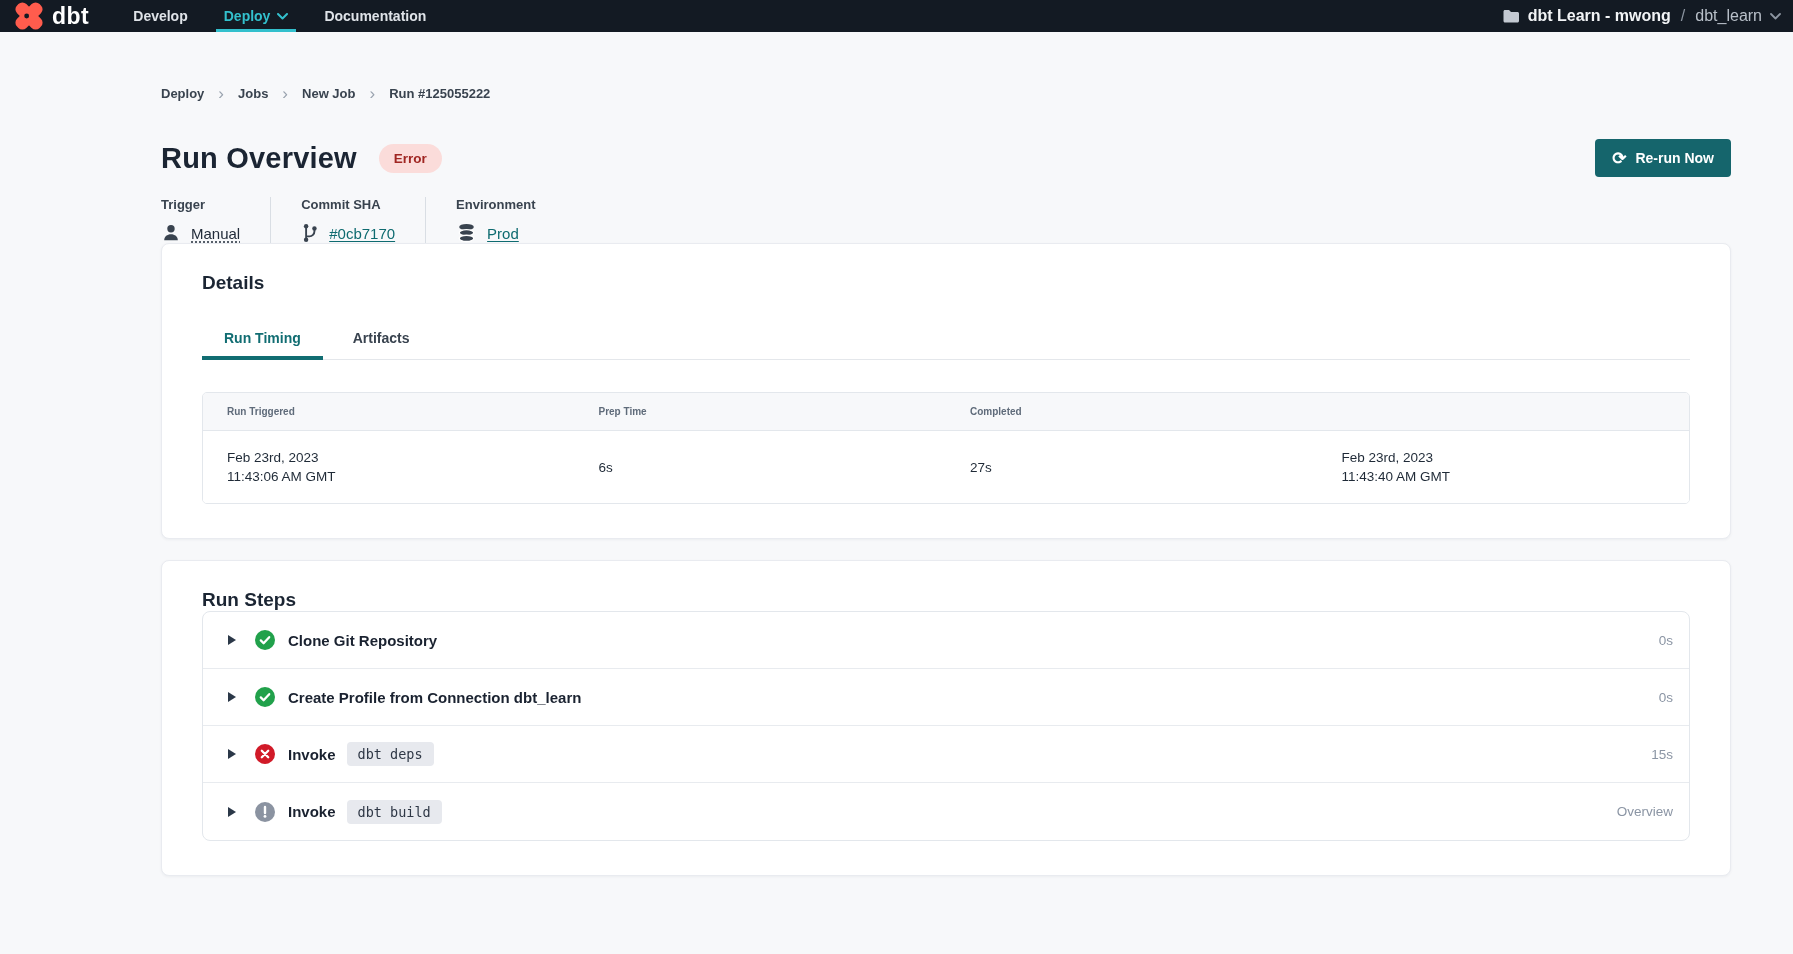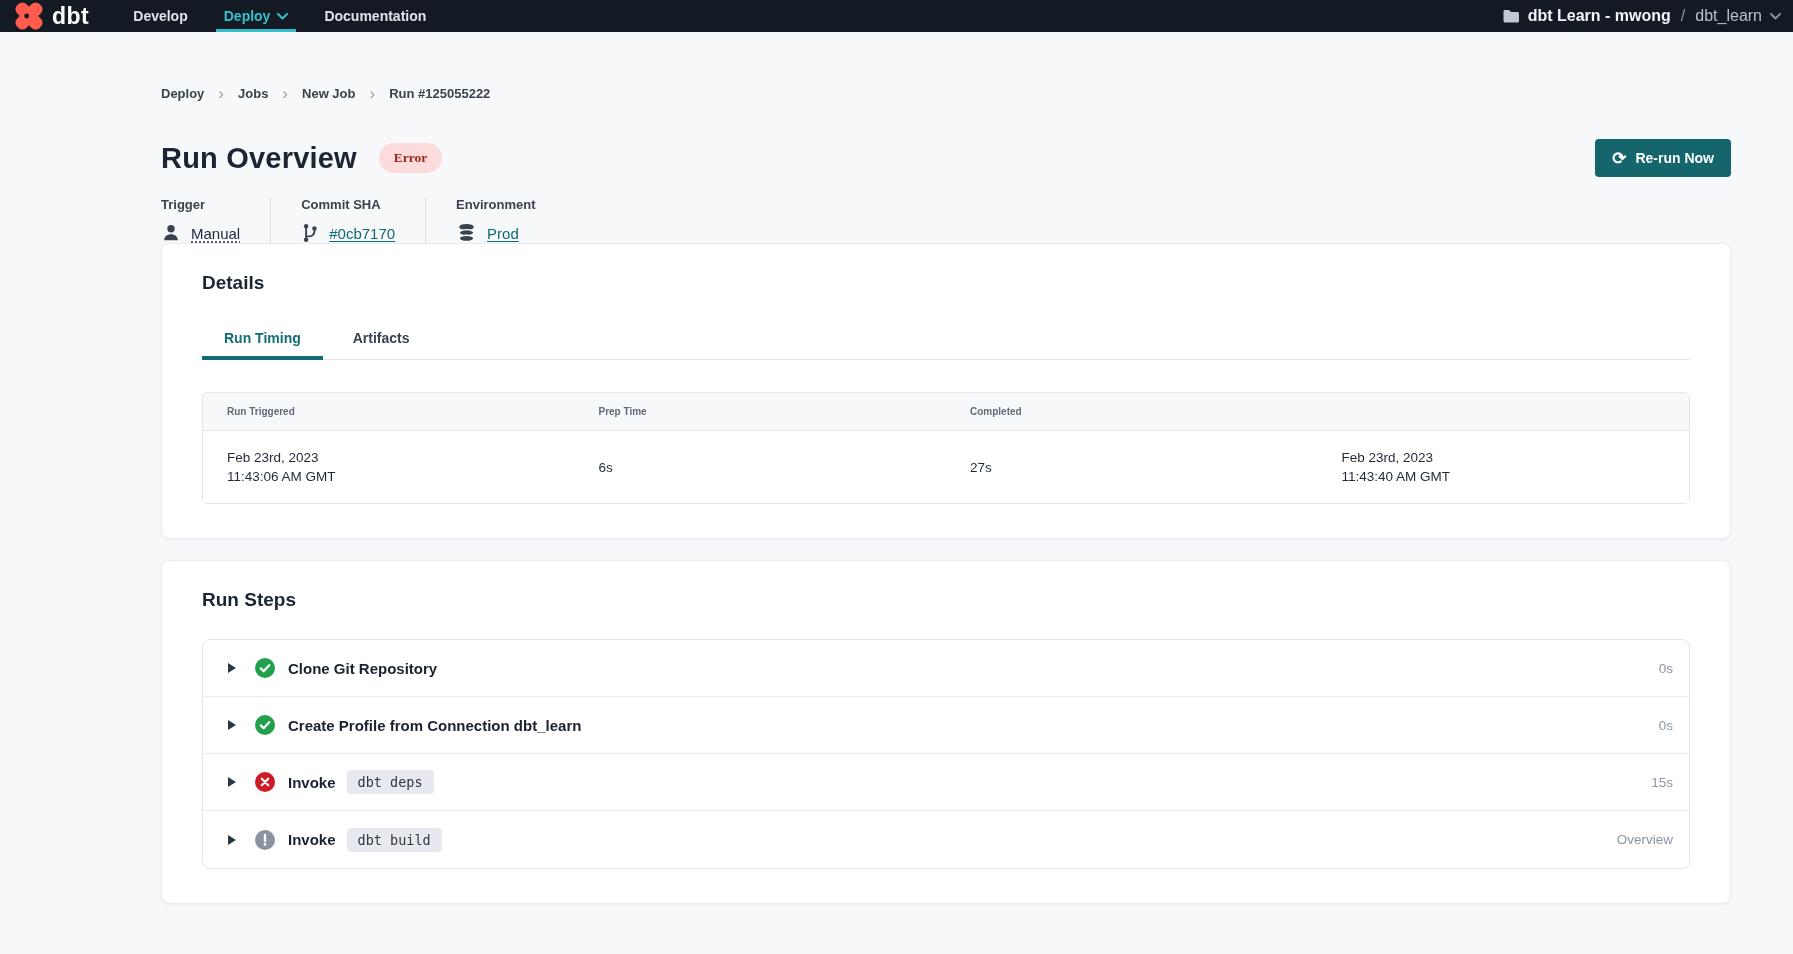--- a/index.html
+++ b/index.html
@@ -47,21 +47,21 @@
 
   .breadcrumb { display:flex; align-items:center; gap:14px; font-size:13px;
     font-weight:bold; color:#39434f; margin-bottom:37px; }
   .crumb { cursor:pointer; }
   .crumb-sep { color:#9aa3af; font-size:17px; font-weight:normal; line-height:1; }
 
   .header-row { display:flex; align-items:center; margin-bottom:20px; }
   .page-title { font-size:29px; font-weight:bold; color:#1b2533; letter-spacing:.2px; }
   .status-badge {
     margin-left:22px; background:var(--error-badge-bg); color:var(--error-badge-text);
-    font-size:13.5px; font-weight:bold; padding:7px 15px; border-radius:16px;font-family:Liberation Serif, serif;
+    font-size:13.5px; font-weight:bold; padding:7px 15px; border-radius:16px;
   }
   .rerun-btn {
     margin-left:auto; display:flex; align-items:center; gap:9px;
     background:var(--button-teal); color:#fff; border:none; border-radius:4px;
     height:38px; padding:0 17px; font-size:14px; font-weight:bold; cursor:pointer;
     font-family:"Liberation Sans", sans-serif;
   }
   .rerun-icon { font-size:17px; line-height:1; font-weight:bold; }
 
   
@@ -93,21 +93,21 @@
   
   .tbl { margin-top:32px; border:1px solid #e3e7ec; border-radius:5px; overflow:hidden; }
   .tbl-head { display:grid; grid-template-columns:repeat(4,1fr); background:#f7f8fa;
     border-bottom:1px solid #e3e7ec; }
   .tbl-head > div { padding:13px 24px; font-size:10px; font-weight:bold; color:#5f6b7a; }
   .tbl-row { display:grid; grid-template-columns:repeat(4,1fr); background:#fff; }
   .tbl-row > div { padding:17px 24px; font-size:13.5px; color:#1f2a37; line-height:19px;
     display:flex; flex-direction:column; justify-content:center; min-height:72px; }
 
   
-  .steps { margin-top:28px; border:1px solid #e3e7ec; border-radius:8px; background:#fff; }
+  .steps { border:1px solid #e3e7ec; border-radius:8px; background:#fff; }
   .step-row { display:flex; align-items:center; height:57px; padding:0 16px 0 25px;
     border-bottom:1px solid #e8ebef; cursor:pointer; }
   .step-row:last-child { border-bottom:none; }
   .caret { width:0; height:0; border-left:8px solid #2b3848; border-top:5.5px solid transparent;
     border-bottom:5.5px solid transparent; margin-right:19px; flex:none; }
   .status-icon { width:20px; height:20px; margin-right:13px; flex:none; }
   .step-label { font-size:15px; font-weight:bold; color:#1a2230; }
   .code-chip { margin-left:11px; background:#e7e9ee; color:#2f3846; border-radius:4px;
     padding:4px 11px; font-family:"DejaVu Sans Mono", monospace; font-size:13.5px; }
   .step-duration { margin-left:auto; font-size:13.5px; color:#8b95a4; }

